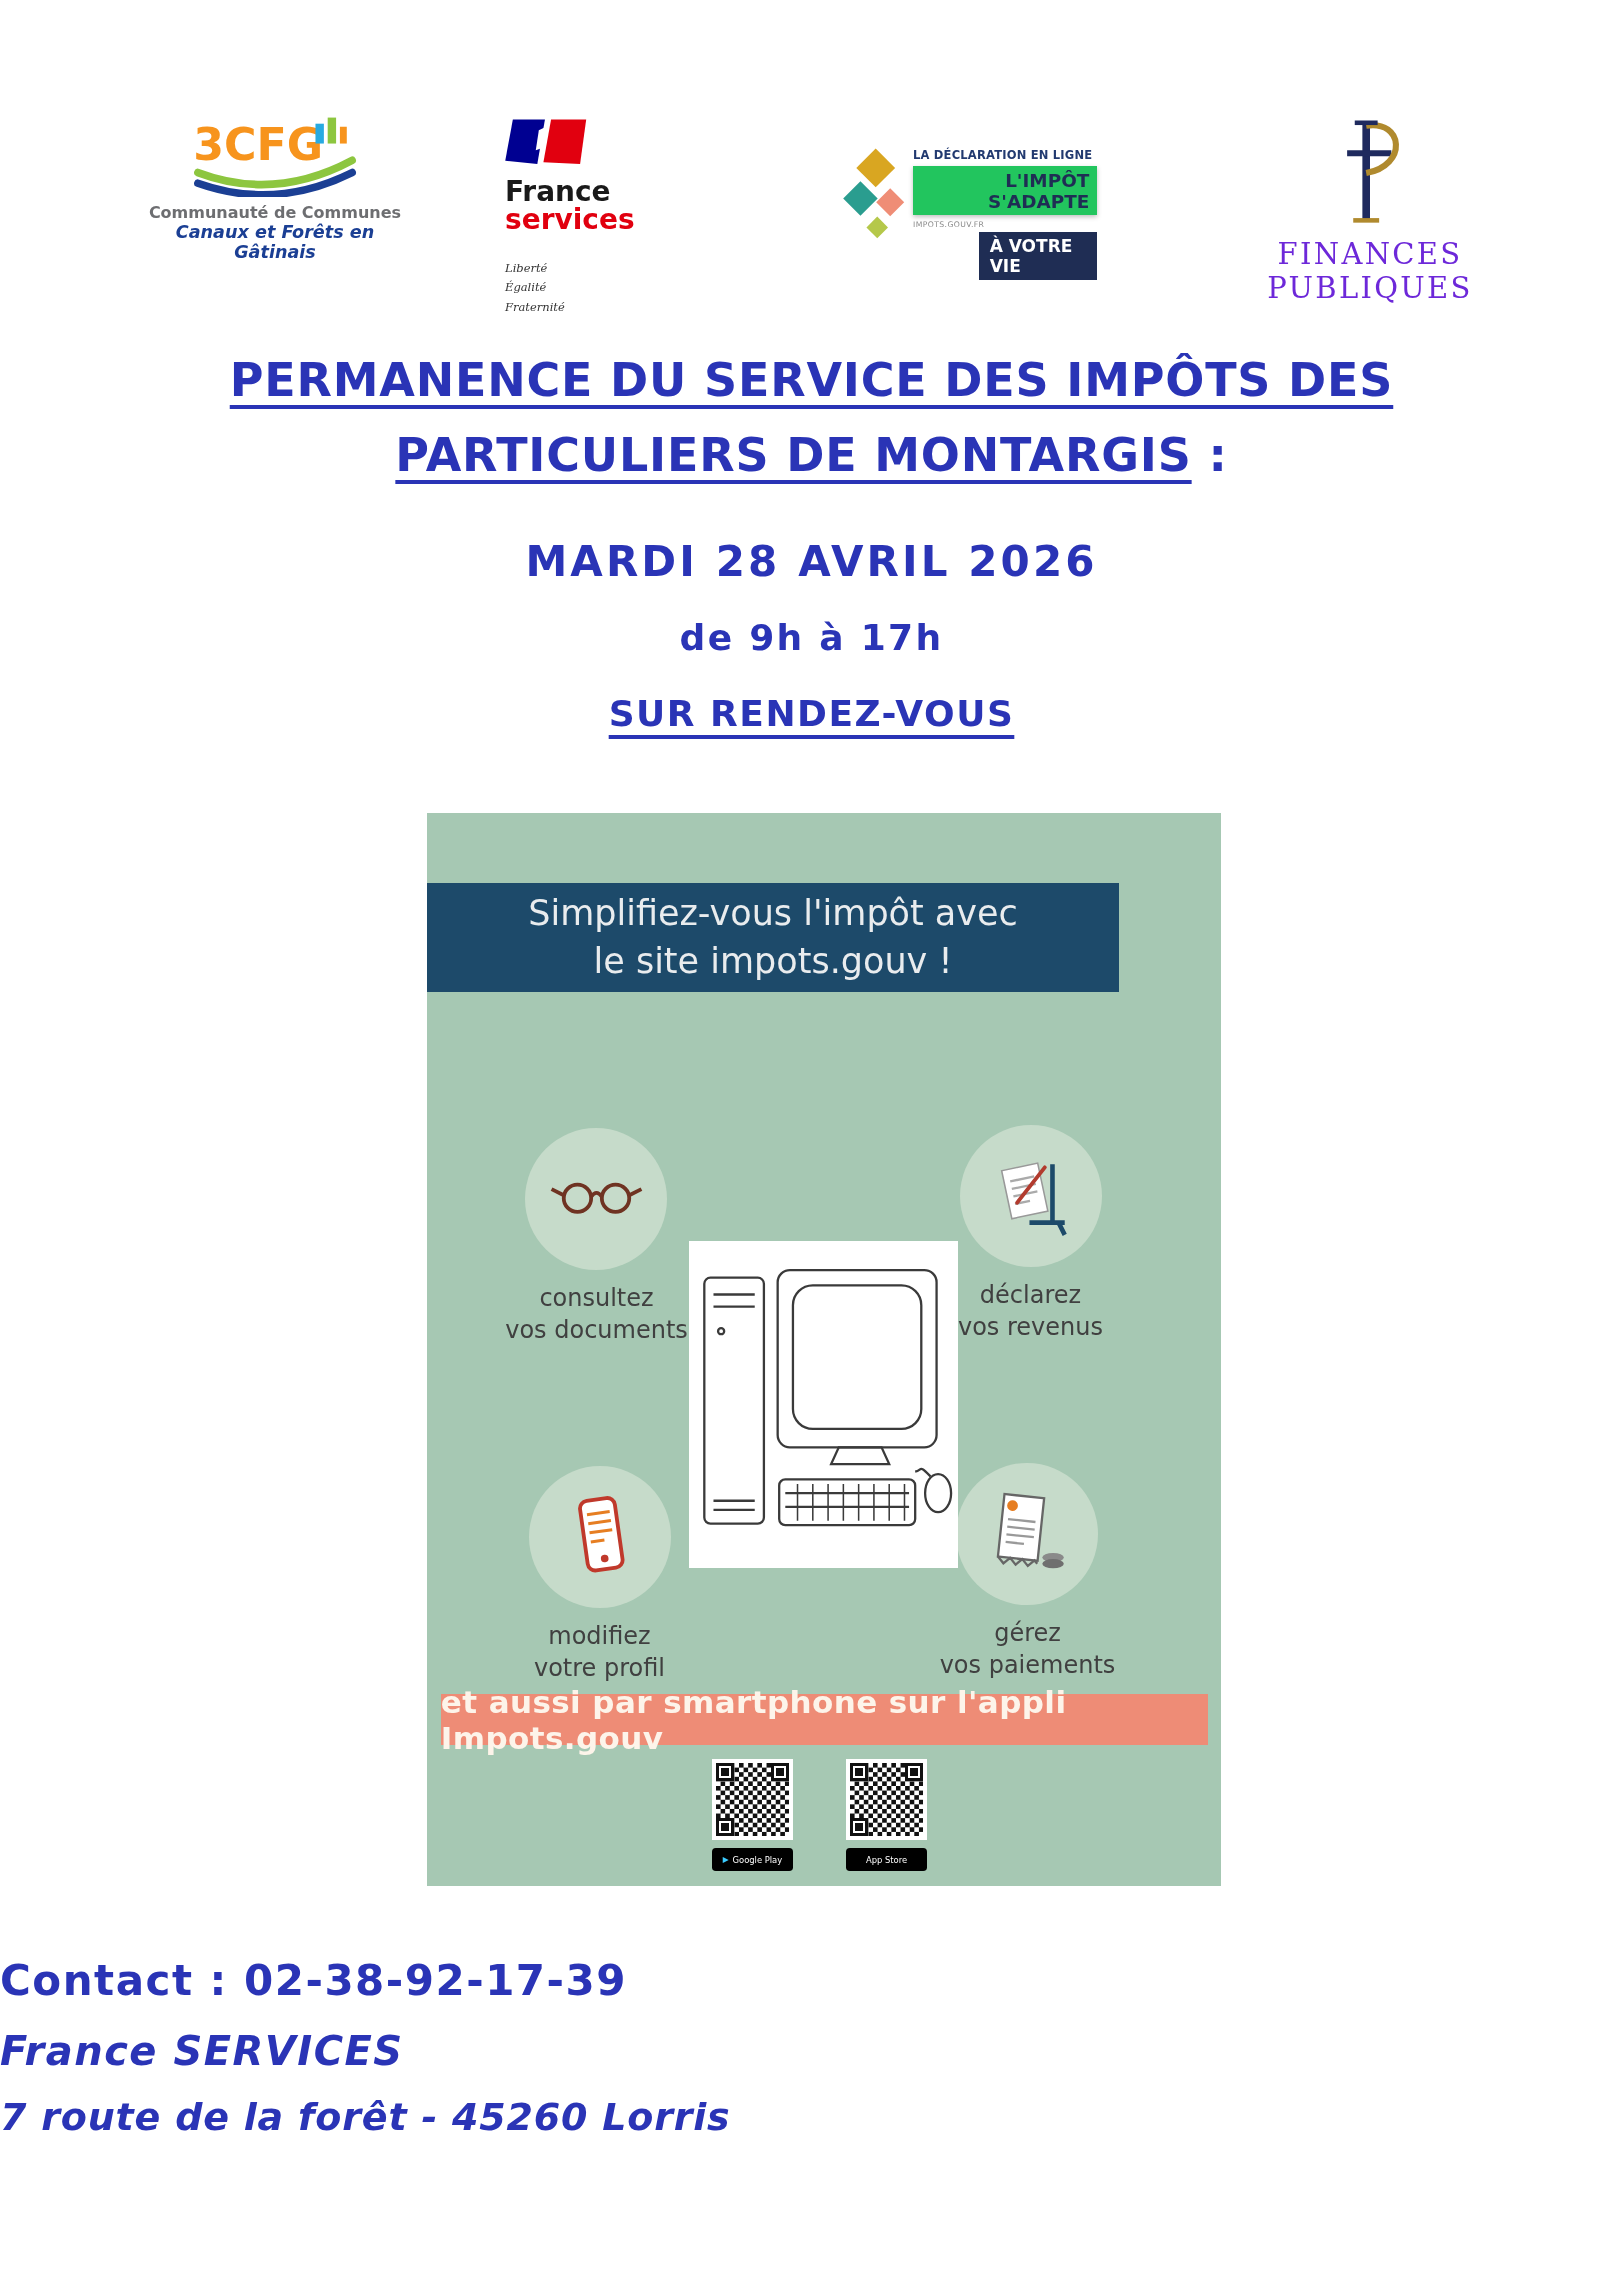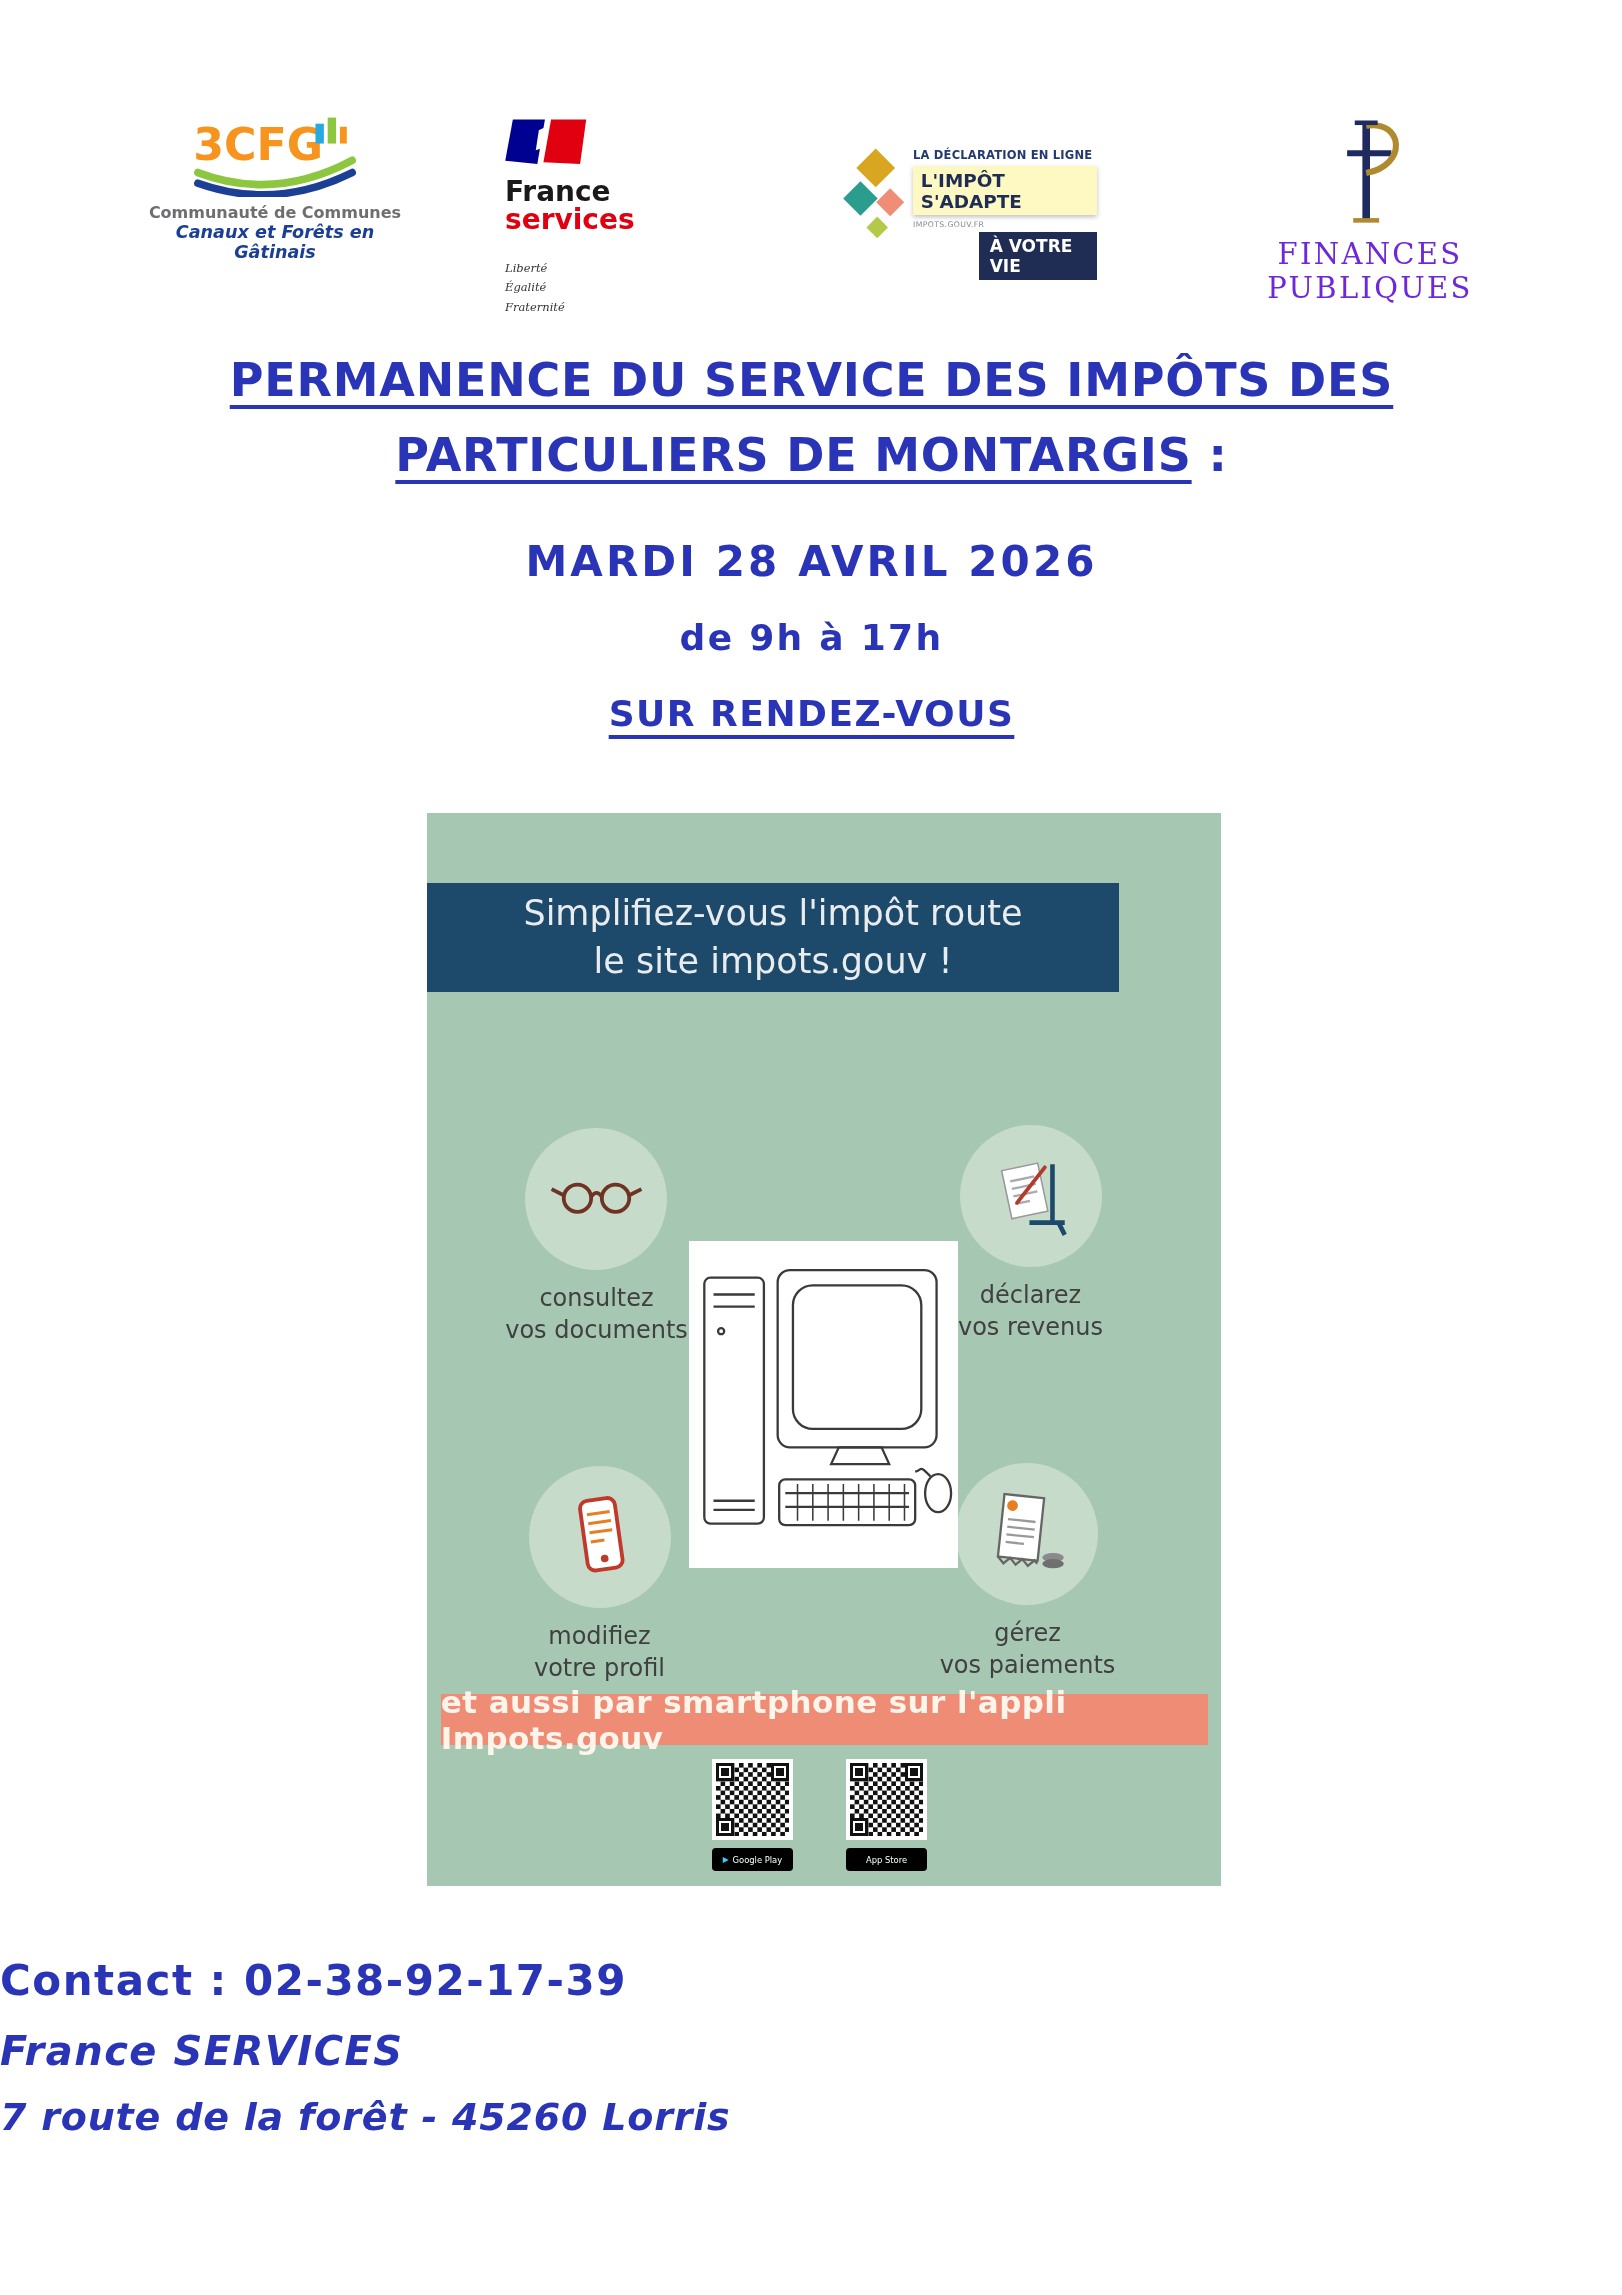--- a/index.html
+++ b/index.html
@@ -15,22 +15,22 @@
   .fs-name{font-size:28px;font-weight:bold;line-height:1.02;margin-top:4.6px;}
   .fs-name .fr{color:#1a1a1a;display:block;}
   .fs-name .sv{color:#e1000f;display:block;}
   .fs-motto{margin-top:24px;font-family:"DejaVu Serif","Liberation Serif",serif;
             font-style:italic;font-size:11.5px;color:#333;line-height:1.7;}
 
   .decl-badge{position:absolute;left:836px;top:124px;width:260px;height:130px;margin-top:18px;}
   .decl-diamonds{position:absolute;left:0;top:0;width:84px;height:122px;}
   .decl-text{position:absolute;left:77px;top:6.1px;width:184px;}
   .decl-l1{font-size:11.5px;font-weight:bold;color:#223a70;letter-spacing:0.2px;}
-  .decl-l2{display:inline-block;background:#fef9c3;color:#1f2d54;font-weight:bold;
-           font-size:18.4px;padding:3.8px 7.7px;margin-top:3.8px;box-shadow:0 1.5px 4.6px rgba(0,0,0,.25);}
+  .decl-l2{display:inline-block;background:#22c55e;color:#1f2d54;font-weight:bold;
+           font-size:18.4px;padding:3.8px 7.7px;margin-top:3.8px;box-shadow:0 1.5px 4.6px rgba(0,0,0,.25);text-align:right;}
   .decl-l3{font-size:7.7px;color:#8a8a8a;margin-top:4.6px;letter-spacing:0.4px;}
   .decl-l4{display:inline-block;background:#1f2d54;color:#fff;font-weight:bold;
            font-size:17px;padding:3.8px 10.7px;margin-top:3.1px;margin-left:66px;}
 
   .fp-logo{position:absolute;left:1217px;top:106px;width:306px;text-align:center;}
   .fp-label{font-family:"DejaVu Serif","Liberation Serif",serif;font-size:29px;
             letter-spacing:2.3px;color:#6d28d9;margin-top:6px;}
 
   
   .main-title{position:absolute;top:343px;left:0;width:100%;text-align:center;
@@ -153,21 +153,21 @@
 
   <div class="sched sched-date">MARDI 28 AVRIL 2026</div>
   <div class="sched sched-hours">de 9h à 17h</div>
   <div class="sched sched-appt">
     <span class="u">SUR RENDEZ-VOUS</span>
   </div>
 
   <div class="poster">
 
     <div class="poster-band">
-      <div>Simplifiez-vous l'impôt route</div>
+      <div>Simplifiez-vous l'impôt avec</div>
       <div>le site impots.gouv !</div>
     </div>
 
     <div class="fcircle c1">
       <span>
         <svg width="99" height="51" viewBox="0 0 130 66">
           <circle cx="40" cy="34" r="18" stroke="#6f3322" stroke-width="5" fill="none"></circle>
           <circle cx="90" cy="34" r="18" stroke="#6f3322" stroke-width="5" fill="none"></circle>
           <path d="M58 32 Q 65 22 72 32" stroke="#6f3322" stroke-width="5" fill="none"></path>
           <path d="M22 30 L 6 22" stroke="#6f3322" stroke-width="5" fill="none"></path>

